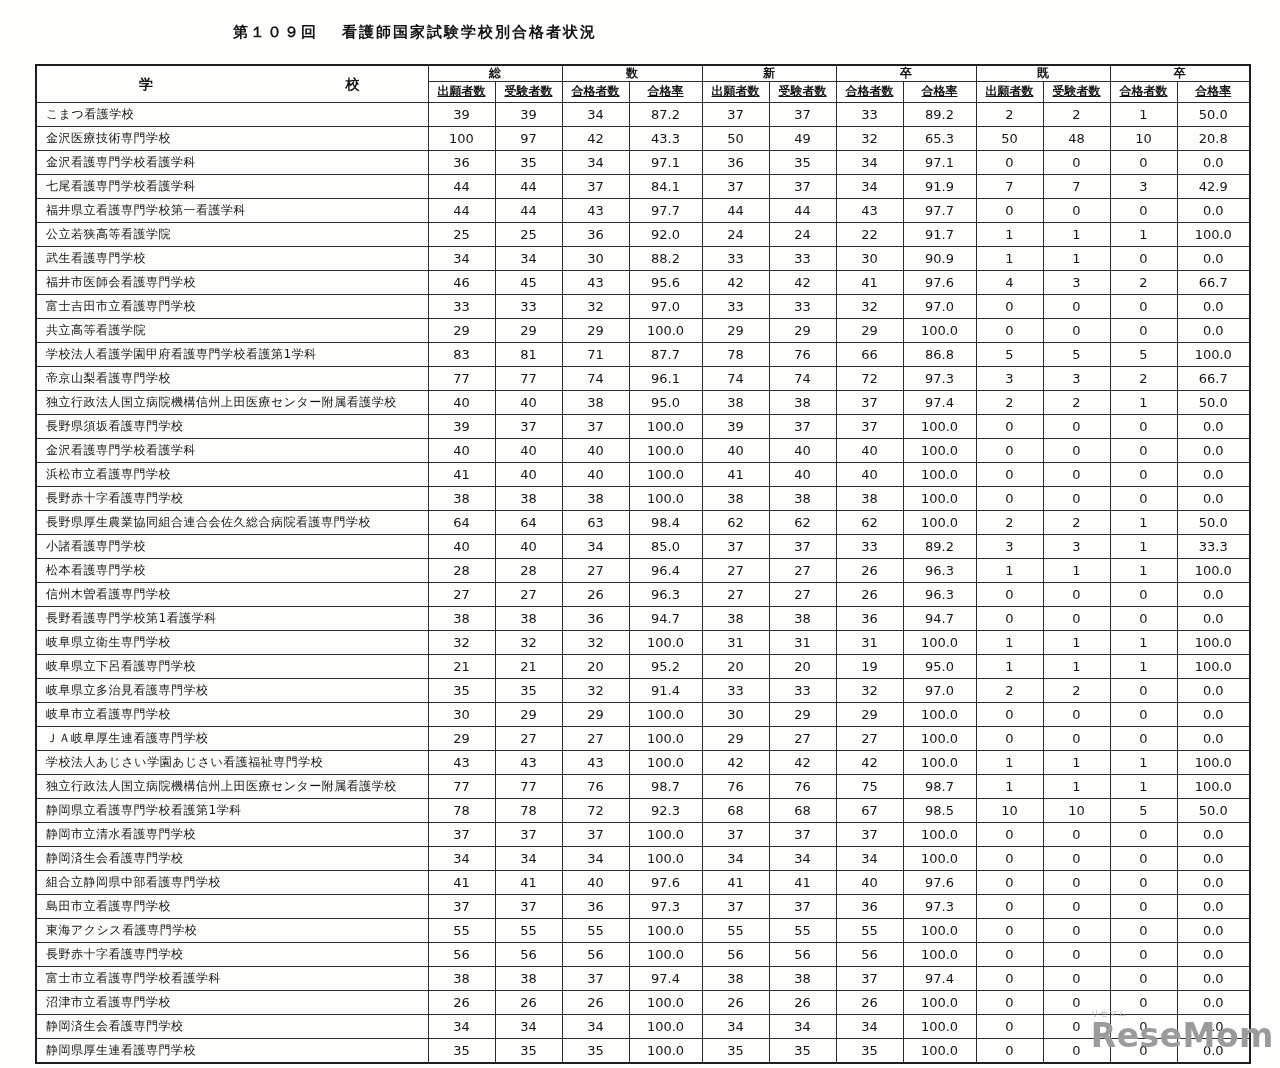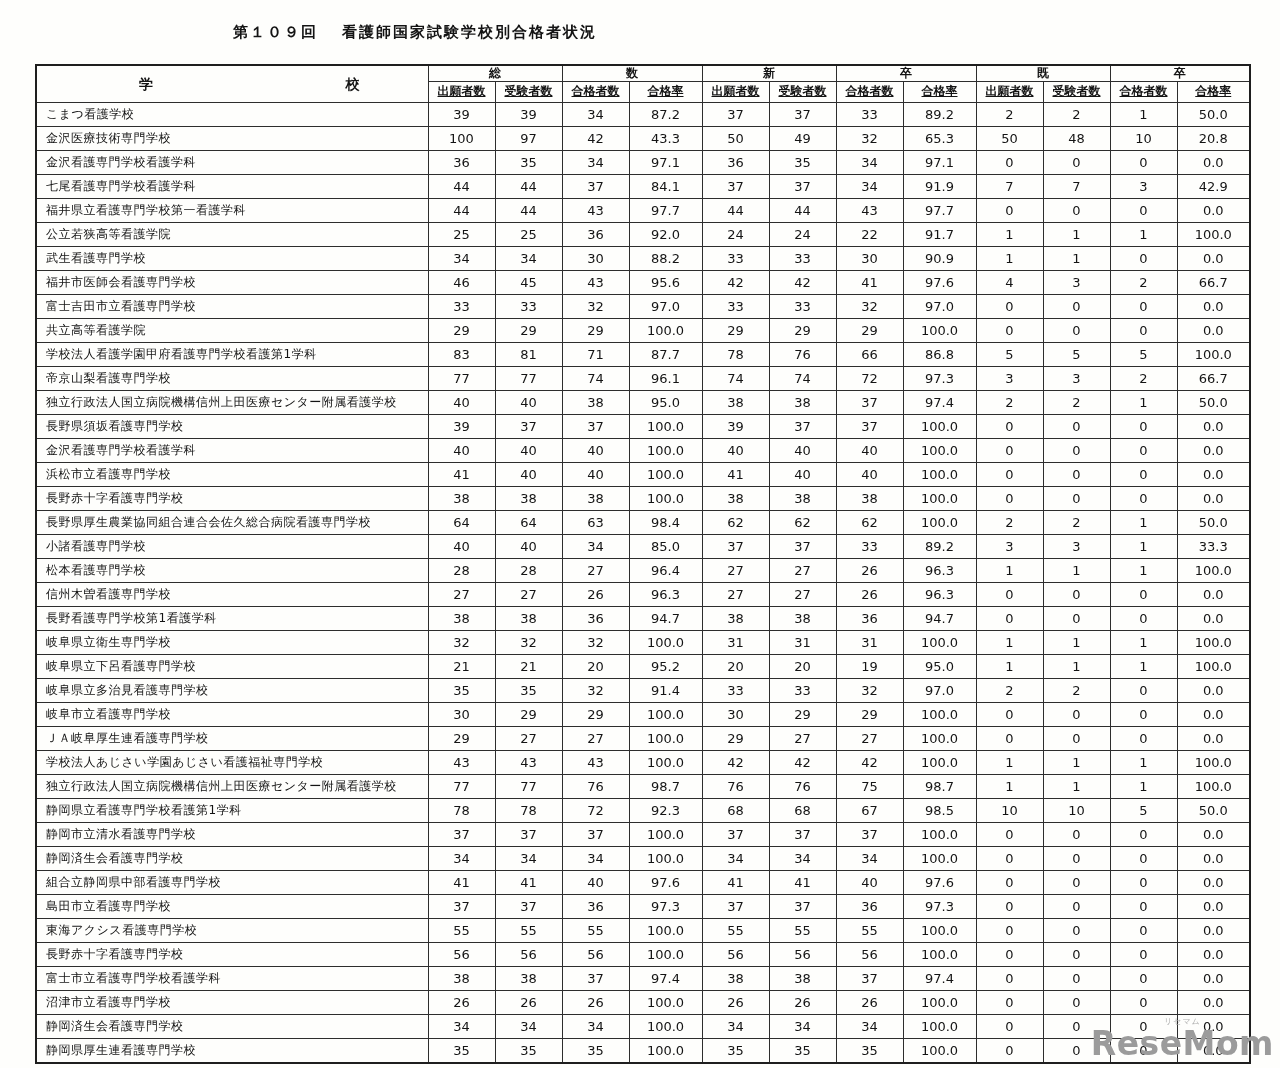--- a/index.html
+++ b/index.html
@@ -54,22 +54,22 @@
   }
   tbody td.school {
     text-align: left;
     padding-left: 9px;
     font-size: 12px;
     letter-spacing: 0.5px;
   }
   .watermark {
     position: absolute;
     right: 6px;
-    bottom: 8px;
-    text-align: center;
+    bottom: 16px;
+    text-align: left;
     color: #9b9b9b;
     line-height: 1;
   }
   .wm-small {
     display: block;
     font-size: 8px;
     letter-spacing: 1px;
     margin-bottom: 1px;
     color: #b0b0b0;
   }

